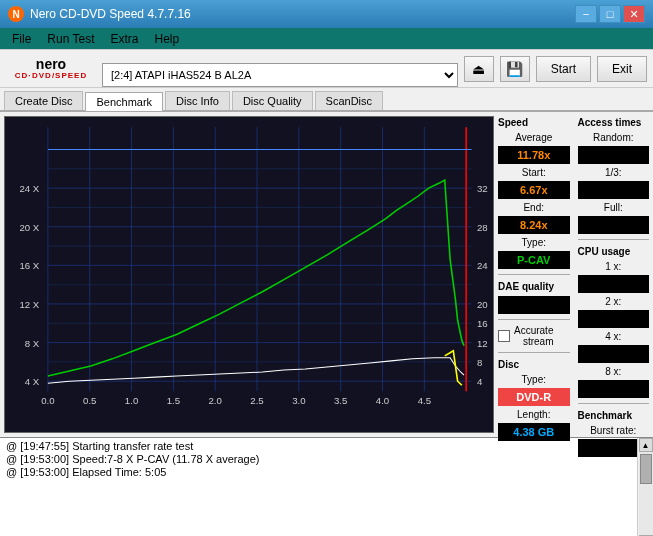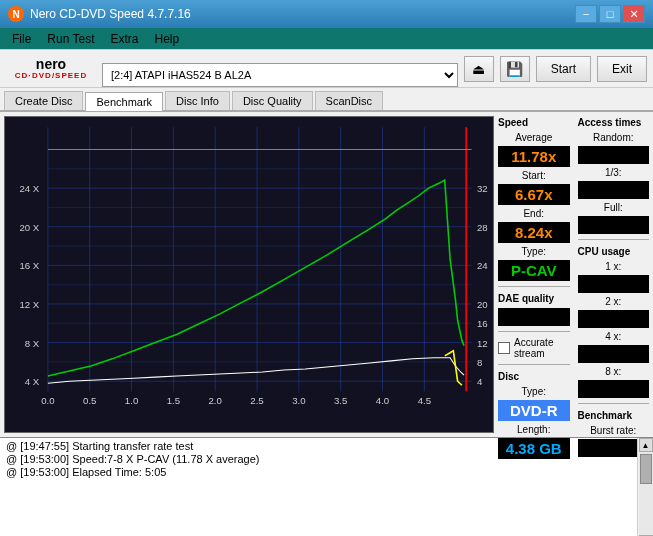--- a/index.html
+++ b/index.html
@@ -201,38 +201,39 @@
     .panel-label {
       font-size: 10px;
       color: #000;
       font-weight: 500;
       text-align: center;
     }
     .panel-value-box {
       background: #000;
       color: #00aaff;
       text-align: center;
-      font-size: 15px;
+      font-size: 11px;
       font-weight: bold;
       padding: 2px 2px;
       min-height: 18px;
       display: flex;
       align-items: center;
       justify-content: center;
     }
     .panel-value-box.orange { color: #ff8800; }
     .panel-value-box.green { color: #00cc00; }
-    .panel-value-box.dvd-r { background: #3b82f6; color: white; font-weight: bold; }
+    .panel-value-box.dvd-r { background: #ef4444; color: white; font-weight: bold; }
     .panel-value-box.length-val { background: #000; color: #00aaff; }
 
     .checkbox-row {
       display: flex;
       align-items: center;
       gap: 4px;
       font-size: 10px;
+      text-align: right;
     }
     .small-checkbox {
       width: 12px;
       height: 12px;
       border: 1px solid #666;
       background: white;
     }
     .divider-line {
       border-top: 1px solid #aaa;
       margin: 2px 0;

